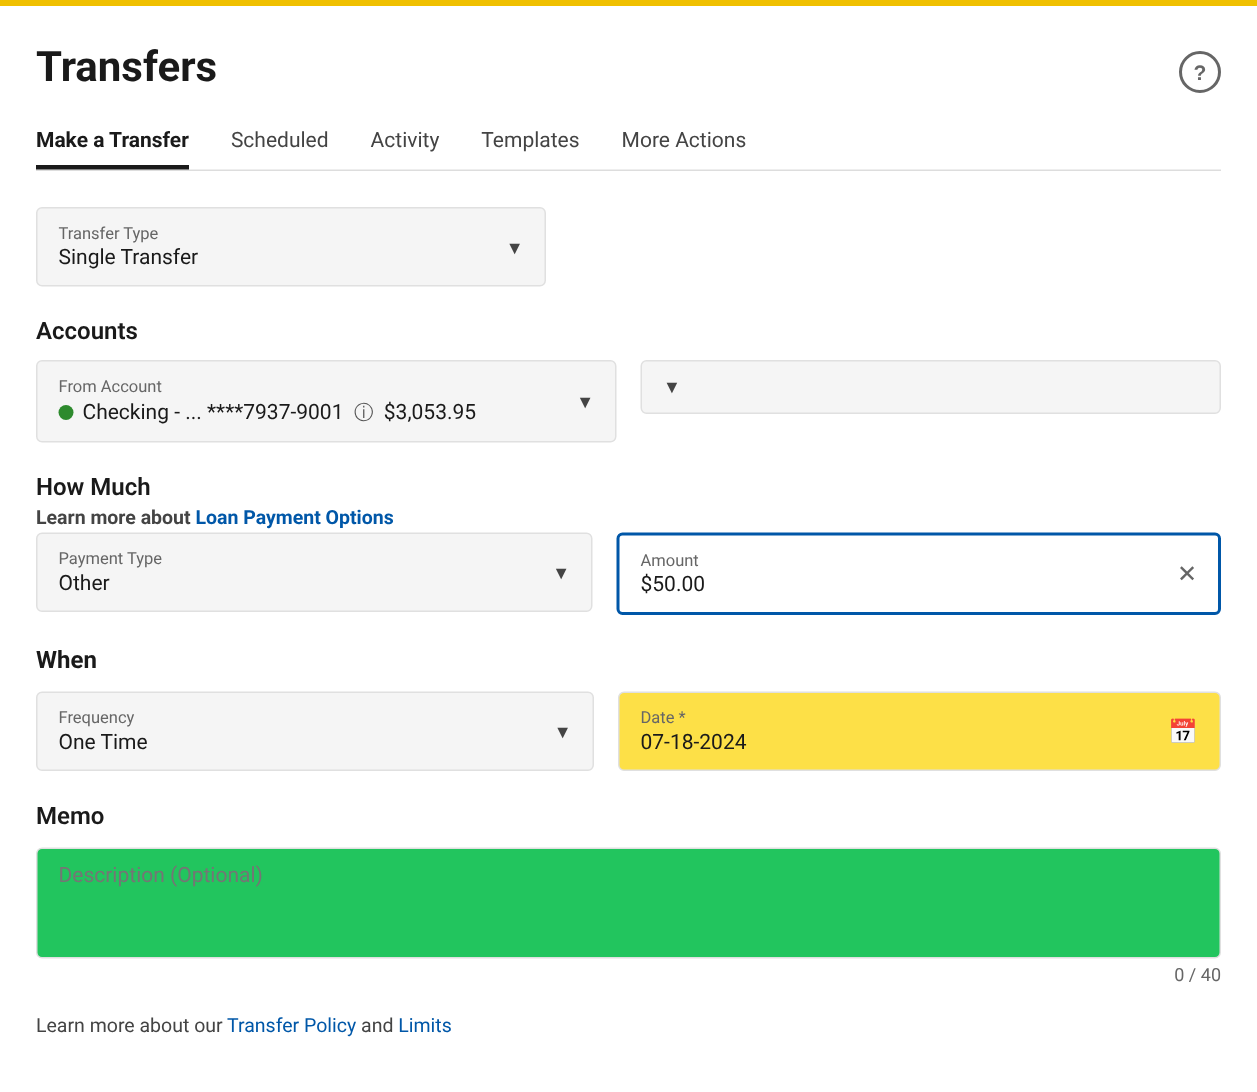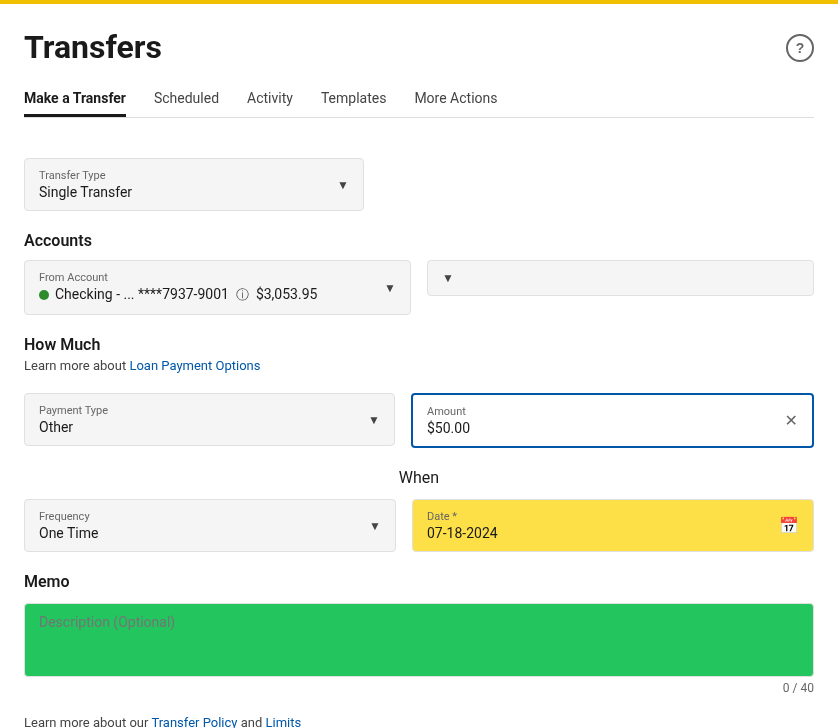--- a/index.html
+++ b/index.html
@@ -14,21 +14,21 @@
       padding: 24px 24px 40px 24px;
       max-width: 838px;
     }
     .page-header {
       display: flex;
       align-items: flex-start;
       justify-content: space-between;
       margin-bottom: 16px;
     }
     .page-title {
-      font-size: 32px;
+      font-size: 28px;
       font-weight: 700;
       color: #1a1a1a;
     }
     .help-icon-btn {
       width: 28px;
       height: 28px;
       border-radius: 50%;
       border: 2px solid #666;
       background: transparent;
       cursor: pointer;
@@ -36,21 +36,21 @@
       align-items: center;
       justify-content: center;
       color: #666;
       font-size: 14px;
       font-weight: 700;
       margin-top: 6px;
     }
     .tabs {
       display: flex;
       border-bottom: 1px solid #ddd;
-      margin-bottom: 40px;
+      margin-bottom: 24px;
       gap: 0;
     }
     .tab {
       padding: 8px 0;
       margin-right: 28px;
       font-size: 14px;
       color: #444;
       cursor: pointer;
       border-bottom: 3px solid transparent;
       background: none;
@@ -131,21 +131,22 @@
       margin-bottom: 20px;
     }
     .how-much-label {
       font-size: 16px;
       font-weight: 600;
       margin-bottom: 4px;
     }
     .learn-more-text {
       font-size: 13px;
       color: #444;
-      margin-bottom: 20px;
+      margin-bottom: 2px;
+      font-weight: bold;
     }
     .learn-more-text a {
       color: #0057a8;
       text-decoration: none;
     }
     .payment-row {
       display: flex;
       gap: 16px;
       align-items: flex-start;
     }
@@ -186,23 +187,22 @@
       color: #666;
       font-size: 16px;
       cursor: pointer;
       margin-left: 8px;
     }
     .when-section {
       margin-bottom: 20px;
     }
     .when-label {
       font-size: 16px;
-      font-weight: 400;
+      font-weight: 700;
       margin-bottom: 12px;
-      text-align: center;
     }
     .frequency-row {
       display: flex;
       gap: 16px;
     }
     .frequency-dropdown {
       flex: 1;
     }
     .date-field-container {
       flex: 1;

